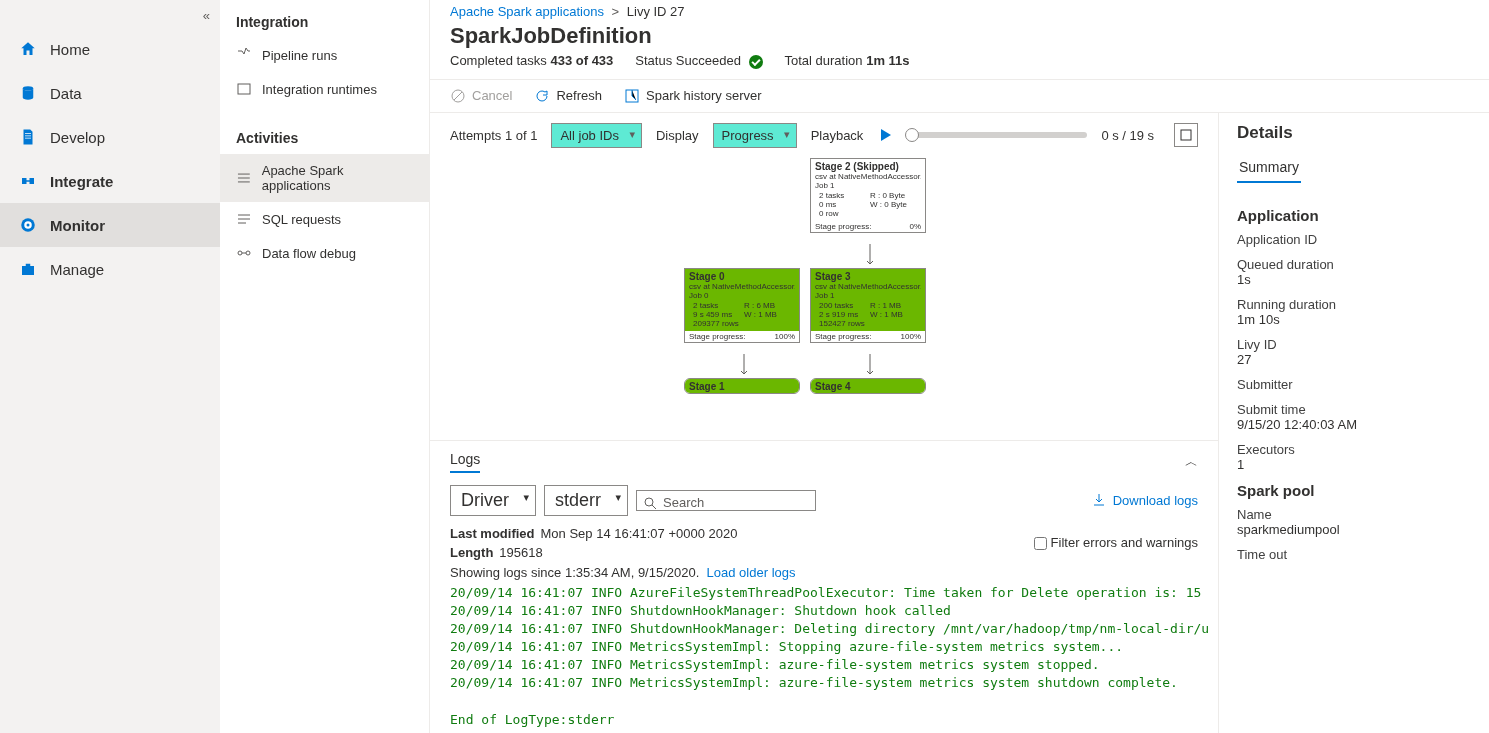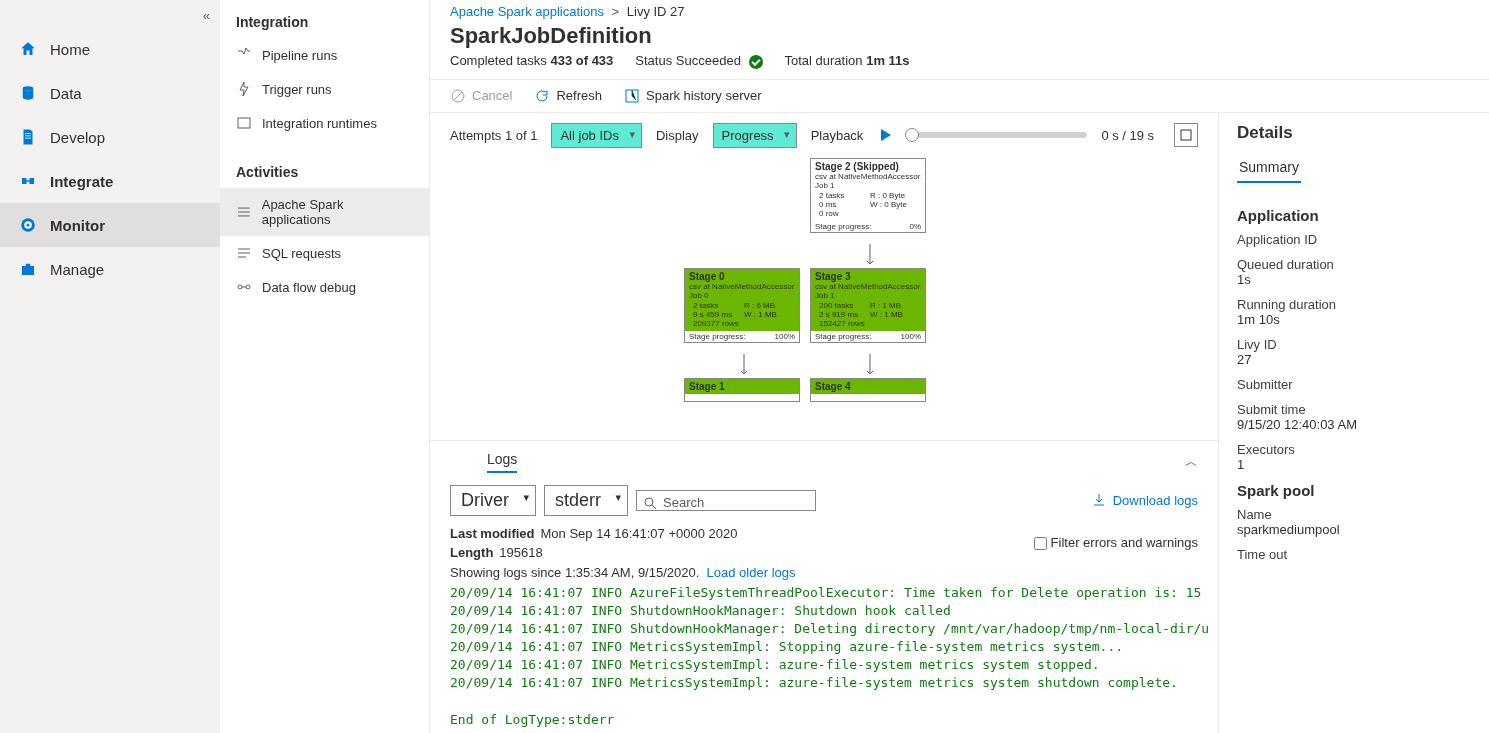--- a/index.html
+++ b/index.html
@@ -36,23 +36,23 @@
 .controls .slider .knob { width:14px; height:14px; border-radius:50%; background:#fff; border:1px solid #8a8886; position:absolute; left:-2px; top:-4px; }
 .controls .fit { width:24px; height:24px; border:1px solid #8a8886; margin-left:auto; display:flex; align-items:center; justify-content:center; cursor:pointer; }
 .dag { flex:1; display:flex; justify-content:center; padding:10px 0; gap:12px; overflow:auto; align-items:flex-start; position:relative; }
 .stage { width:116px; border:1px solid #8a8886; font-size:9px; position:absolute; }
 .stage .head { background:#6bb700; padding:2px 4px; }
 .stage.skip .head { background:#fff; }
 .stage .head .t { font-weight:600; font-size:10px; }
 .stage .head .sub { font-size:8px; color:#323130; white-space:nowrap; overflow:hidden; }
 .stage .foot { background:#fff; padding:1px 4px; display:flex; justify-content:space-between; font-size:8px; }
 .stage .grid { display:grid; grid-template-columns:1fr 1fr; gap:0 4px; padding:1px 4px; font-size:8px; }
-.stage.partial { height:24px; overflow:hidden; }
+.stage.partial { height:16px; overflow:hidden;border-radius:6px; }
 .logs-head { display:flex; justify-content:space-between; align-items:center; padding:10px 20px 6px 20px; border-top:1px solid #edebe9; }
-.logs-head .lbl { font-weight:400; font-size:14px; border-bottom:2px solid #0078d4; padding-bottom:4px;margin-left:37px; }
+.logs-head .lbl { font-weight:400; font-size:14px; border-bottom:2px solid #0078d4; padding-bottom:4px; }
 .logs-controls { display:flex; align-items:center; gap:8px; padding:6px 20px; }
 .logs-controls .sel { border:1px solid #8a8886; padding:4px 26px 4px 10px; font-size:18px; background:#fff; position:relative; }
 .logs-controls .sel::after { content:"▾"; position:absolute; right:6px; top:5px; font-size:11px; }
 .logs-controls .search { border:1px solid #8a8886; padding:4px 8px 0 26px; font-size:13px; width:180px; position:relative; }
 .logs-controls .search svg { position:absolute; left:6px; top:5px; }
 .logs-controls .download { margin-left:auto; color:#0078d4; display:flex; align-items:flex-end; gap:6px; cursor:pointer; }
 .logs-meta { padding:2px 20px; font-size:13px; line-height:1.5; display:flex; justify-content:space-between; }
 .logs-meta .left span.k { font-weight:600; margin-right:6px; }
 .logs-meta .cb { display:flex; align-items:center; gap:4px; }
 .logs-line { padding:0 20px; font-size:13px; }
@@ -132,26 +132,20 @@
 <div class="subnav">
   <div class="section">Integration</div>
   <div class="item">
       <svg class="ico16" viewBox="0 0 16 16">
         <path stroke="#605e5c" fill="none" d="M2 4h4l2 3 2-6 2 3h2"></path>
       </svg>
       <span>Pipeline runs</span>
     </div>
   <div class="item">
       <svg class="ico16" viewBox="0 0 16 16">
-        <path stroke="#605e5c" fill="none" d="M8 1L4 9h4l-1 6 5-9H8z"></path>
-      </svg>
-      <span>Trigger runs</span>
-    </div>
-  <div class="item">
-      <svg class="ico16" viewBox="0 0 16 16">
         <rect x="2" y="3" width="12" height="10" stroke="#605e5c" fill="none"></rect>
       </svg>
       <span>Integration runtimes</span>
     </div>
   <div class="gap"></div>
   <div class="section">Activities</div>
   <div class="item active">
       <svg class="ico16" viewBox="0 0 16 16">
         <path stroke="#605e5c" fill="none" d="M2 4h12M2 8h12M2 12h12"></path>
       </svg>

